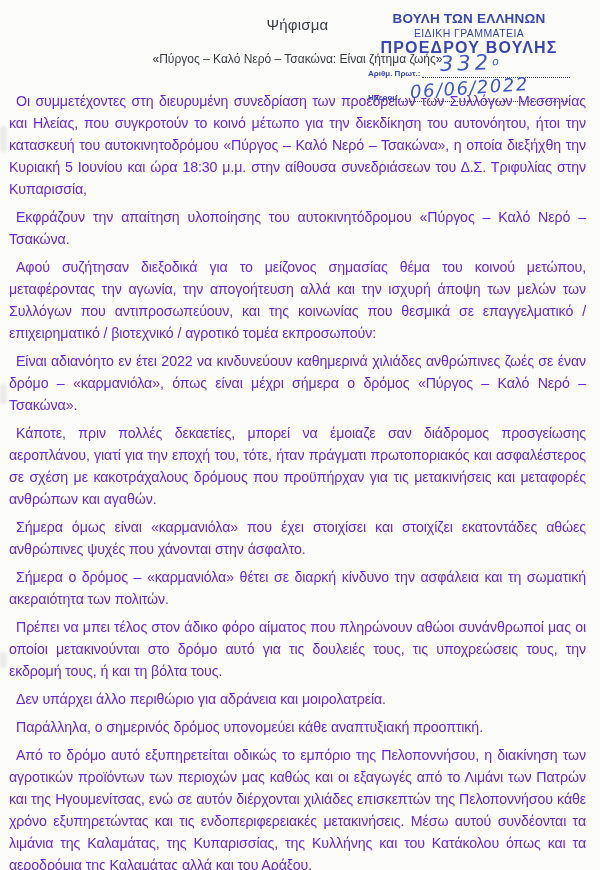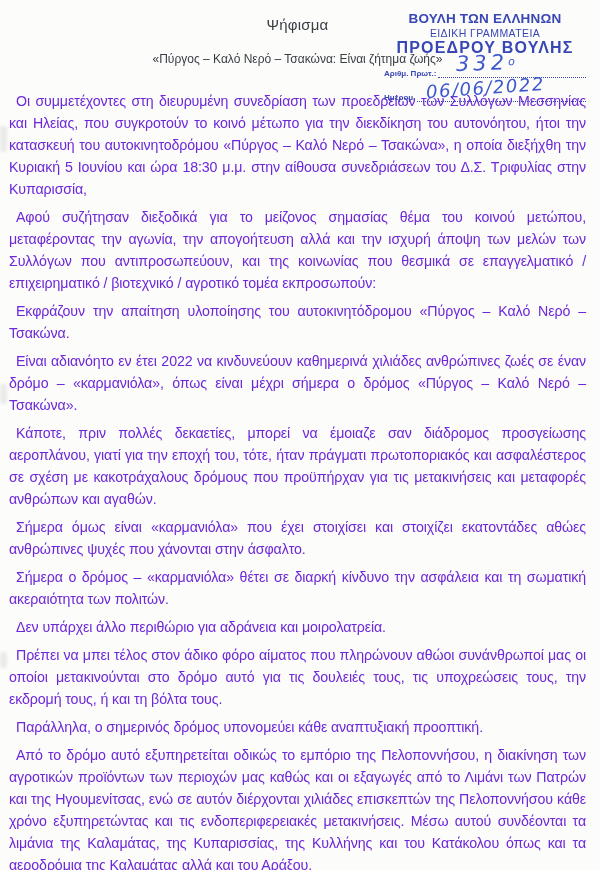--- a/index.html
+++ b/index.html
@@ -33,21 +33,21 @@
     text-align: center;
     font-size: 12px;
     font-weight: 400;
     color: #383c43;
     position: relative;
     z-index: 1;
   }
   
   .stamp {
     position: absolute;
-    top: 11px; right: 14px;
+    top: 11px; right: 30px;
     width: 202px;
     color: #3947b5;
     text-align: center;
     z-index: 2;
   }
   .stamp-line1 { font-size: 13.5px; font-weight: 700; letter-spacing: 0.2px; white-space: nowrap; }
   .stamp-line2 { font-size: 10.5px; font-weight: 400; margin-top: 1px; letter-spacing: 0.4px; }
   .stamp-line3 { font-size: 16px; font-weight: 700; letter-spacing: 1.2px; }
   .stamp-fields { margin-top: 7px; position: relative; height: 52px; text-align: left; }
   .stamp-row { display: flex; align-items: flex-end; height: 14px; }
@@ -130,25 +130,25 @@
       <div class="handwriting hw-protocol"><span>332</span><span class="hw-small">ο</span></div>
       <div class="handwriting hw-date">06/06/2022</div>
     </div>
   </div>
 
   <h1 class="heading">Ψήφισμα</h1>
   <div class="doc-title">«Πύργος – Καλό Νερό – Τσακώνα: Είναι ζήτημα ζωής»</div>
 
   <div class="doc-body">
       <p class="para">Οι συμμετέχοντες στη διευρυμένη συνεδρίαση των προεδρείων των Συλλόγων Μεσσηνίας και Ηλείας, που συγκροτούν το κοινό μέτωπο για την διεκδίκηση του αυτονόητου, ήτοι την κατασκευή του αυτοκινητοδρόμου «Πύργος – Καλό Νερό – Τσακώνα», η οποία διεξήχθη την Κυριακή 5 Ιουνίου και ώρα 18:30 μ.μ. στην αίθουσα συνεδριάσεων του Δ.Σ. Τριφυλίας στην Κυπαρισσία,</p>
+      <p class="para">Εκφράζουν την απαίτηση υλοποίησης του αυτοκινητόδρομου «Πύργος – Καλό Νερό – Τσακώνα.</p>
       <p class="para">Αφού συζήτησαν διεξοδικά για το μείζονος σημασίας θέμα του κοινού μετώπου, μεταφέροντας την αγωνία, την απογοήτευση αλλά και την ισχυρή άποψη των μελών των Συλλόγων που αντιπροσωπεύουν, και της κοινωνίας που θεσμικά σε επαγγελματικό / επιχειρηματικό / βιοτεχνικό / αγροτικό τομέα εκπροσωπούν:</p>
-      <p class="para">Εκφράζουν την απαίτηση υλοποίησης του αυτοκινητόδρομου «Πύργος – Καλό Νερό – Τσακώνα.</p>
       <p class="para">Είναι αδιανόητο εν έτει 2022 να κινδυνεύουν καθημερινά χιλιάδες ανθρώπινες ζωές σε έναν δρόμο – «καρμανιόλα», όπως είναι μέχρι σήμερα ο δρόμος «Πύργος – Καλό Νερό – Τσακώνα».</p>
       <p class="para">Κάποτε, πριν πολλές δεκαετίες, μπορεί να έμοιαζε σαν διάδρομος προσγείωσης αεροπλάνου, γιατί για την εποχή του, τότε, ήταν πράγματι πρωτοποριακός και ασφαλέστερος σε σχέση με κακοτράχαλους δρόμους που προϋπήρχαν για τις μετακινήσεις και μεταφορές ανθρώπων και αγαθών.</p>
       <p class="para">Σήμερα όμως είναι «καρμανιόλα» που έχει στοιχίσει και στοιχίζει εκατοντάδες αθώες ανθρώπινες ψυχές που χάνονται στην άσφαλτο.</p>
       <p class="para">Σήμερα ο δρόμος – «καρμανιόλα» θέτει σε διαρκή κίνδυνο την ασφάλεια και τη σωματική ακεραιότητα των πολιτών.</p>
+      <p class="para">Πρέπει να μπει τέλος στον άδικο φόρο αίματος που πληρώνουν αθώοι συνάνθρωποί μας οι οποίοι μετακινούνται στο δρόμο αυτό για τις δουλειές τους, τις υποχρεώσεις τους, την εκδρομή τους, ή και τη βόλτα τους.</p>
       <p class="para">Δεν υπάρχει άλλο περιθώριο για αδράνεια και μοιρολατρεία.</p>
-      <p class="para">Πρέπει να μπει τέλος στον άδικο φόρο αίματος που πληρώνουν αθώοι συνάνθρωποί μας οι οποίοι μετακινούνται στο δρόμο αυτό για τις δουλειές τους, τις υποχρεώσεις τους, την εκδρομή τους, ή και τη βόλτα τους.</p>
       <p class="para">Παράλληλα, ο σημερινός δρόμος υπονομεύει κάθε αναπτυξιακή προοπτική.</p>
       <p class="para">Από το δρόμο αυτό εξυπηρετείται οδικώς το εμπόριο της Πελοποννήσου, η διακίνηση των αγροτικών προϊόντων των περιοχών μας καθώς και οι εξαγωγές από το Λιμάνι των Πατρών και της Ηγουμενίτσας, ενώ σε αυτόν διέρχονται χιλιάδες επισκεπτών της Πελοποννήσου κάθε χρόνο εξυπηρετώντας και τις ενδοπεριφερειακές μετακινήσεις. Μέσω αυτού συνδέονται τα λιμάνια της Καλαμάτας, της Κυπαρισσίας, της Κυλλήνης και του Κατάκολου όπως και τα αεροδρόμια της Καλαμάτας αλλά και του Αράξου.</p>
     </div>
 
 </div>
 
 </body></html>

